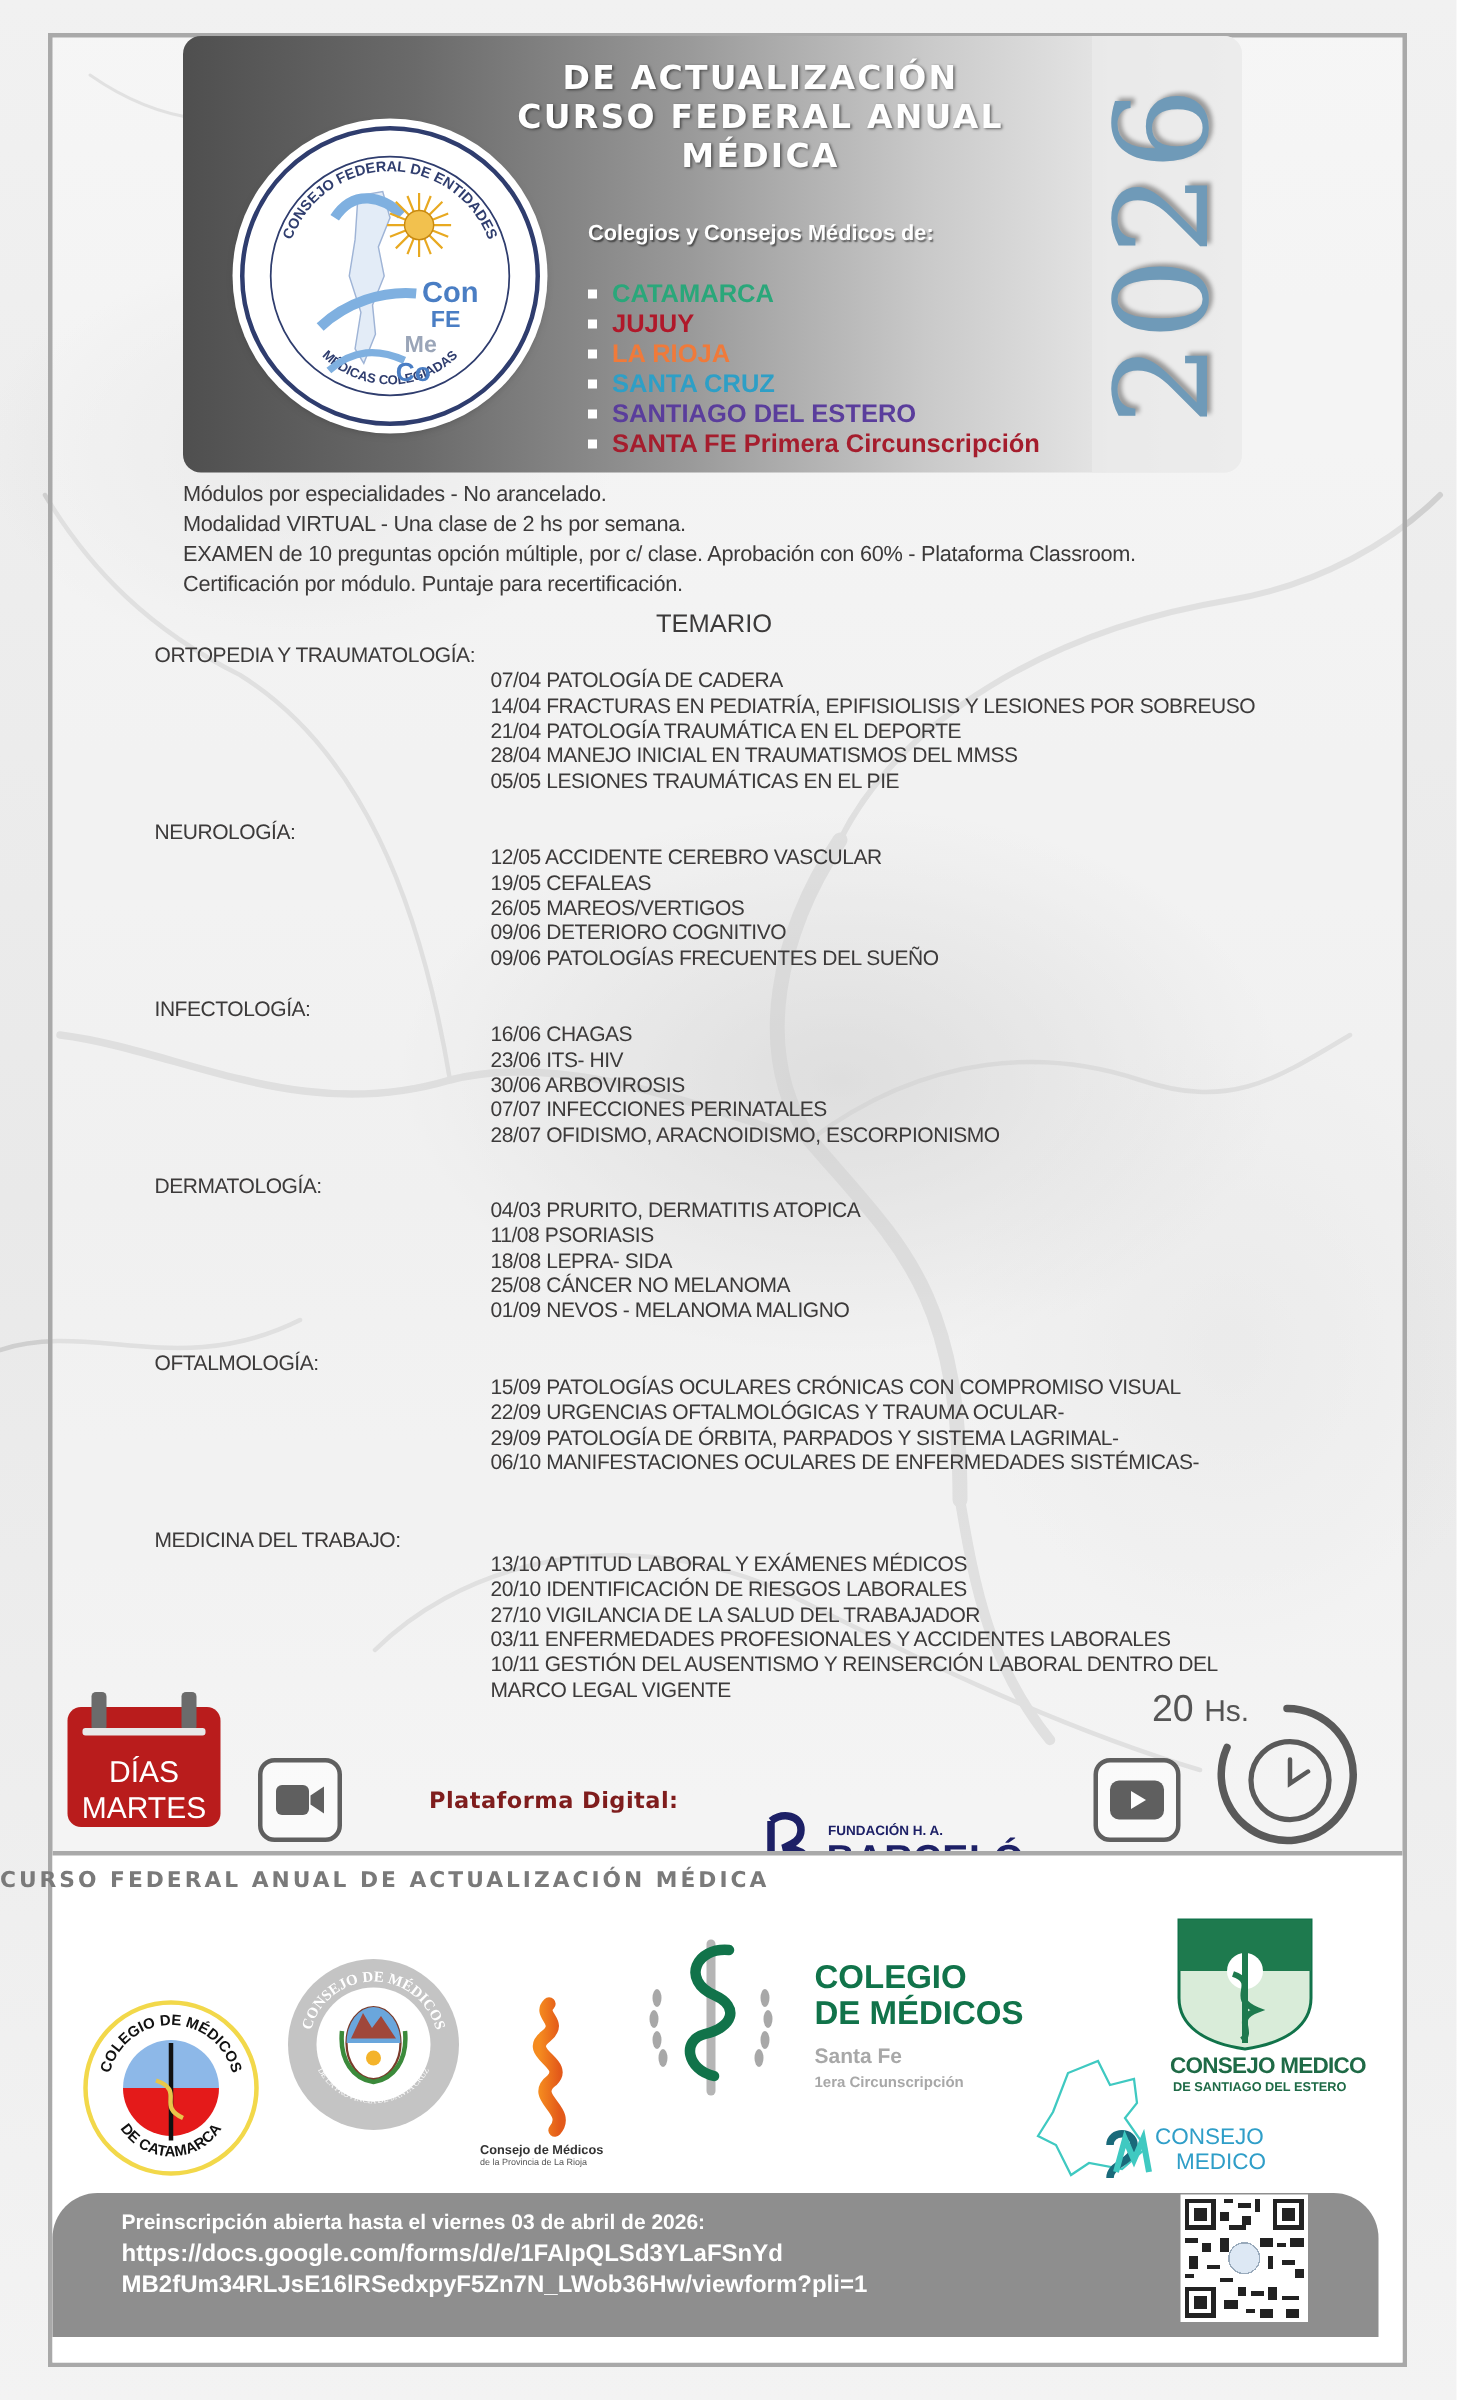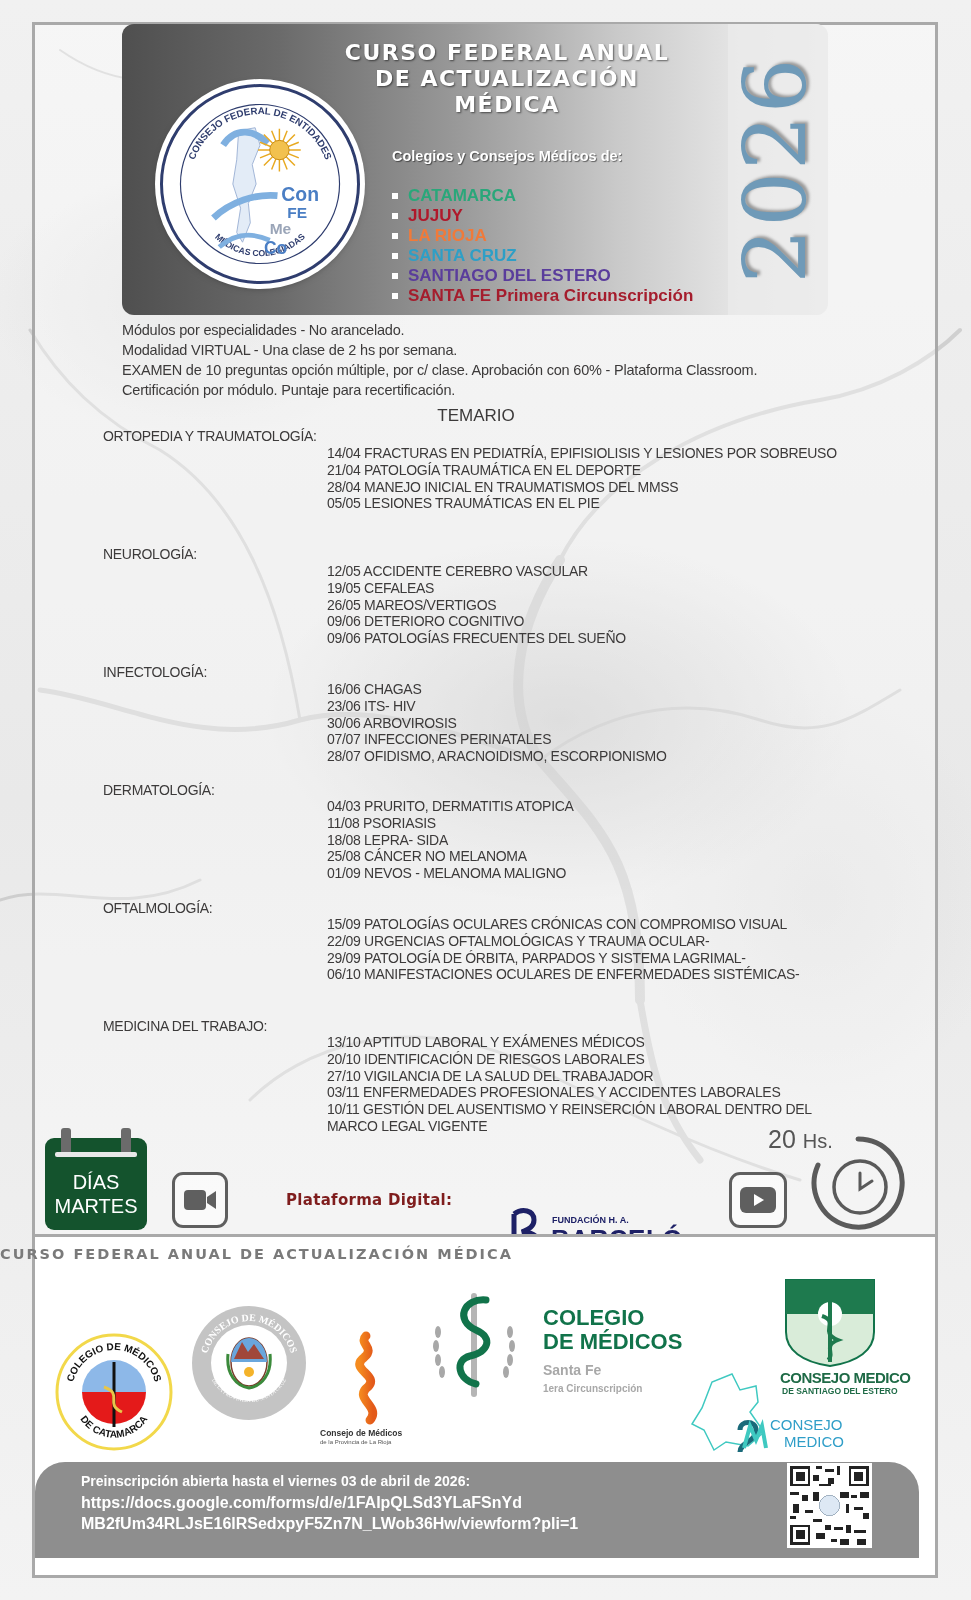--- a/index.html
+++ b/index.html
@@ -57,22 +57,22 @@
     font-family: "DejaVu Serif", serif; font-size: 86px; color: #6f9ab8; letter-spacing: 2px;
     text-shadow: 2px 3px 3px rgba(0,0,0,0.35);
   }
   
   .info { position: absolute; left: 122px; top: 320px; color: #3c3a3a; font-size: 14.5px; line-height: 20px; letter-spacing: -0.2px; }
   .temario-title { position: absolute; left: 0; width: 952px; top: 406px; text-align: center; font-size: 17px; color: #3c3a3a; }
   .module-name { position: absolute; left: 103px; font-size: 14px; color: #3c3a3a; letter-spacing: -0.3px; }
   .topics { position: absolute; left: 327px; font-size: 14px; line-height: 16.8px; color: #3c3a3a; letter-spacing: -0.3px; list-style: none; }
   
   .cal-icon {
-    position: absolute; left: 45px; top: 1138px; width: 102px; height: 92px;
-    background: #14532d; border-radius: 9px;
+    position: absolute; left: 45px; top: 1138px; width: 102px; height: 80px;
+    background: #b91c1c; border-radius: 9px;
   }
   .cal-icon .ring { position: absolute; top: -10px; width: 10px; height: 26px; background: #6b6b6b; border-radius: 3px; }
   .cal-icon .bar { position: absolute; left: 10px; right: 10px; top: 14px; height: 5px; background: #e8e8e8; border-radius: 2px; }
   .cal-text { position: absolute; left: 0; width: 102px; top: 32px; color: #fff; text-align: center; font-size: 20px; line-height: 24px; }
   .video-btn {
     position: absolute; left: 172px; top: 1172px; width: 56px; height: 56px;
     border: 3px solid #5f5f5f; border-radius: 11px; background: rgba(255,255,255,0.5);
   }
   .plataforma-label {
     position: absolute; left: 286px; top: 1191px; font-family: "DejaVu Sans", sans-serif; font-weight: 900;
@@ -122,22 +122,22 @@
     <path d="M250 1100 C300 1050, 400 1010, 520 1060 C600 1100, 700 1150, 800 1180" stroke-width="3"></path>
     <path d="M60 50 C160 120, 220 40, 320 90" stroke-width="2"></path>
     <path d="M0 900 C60 880, 120 920, 200 880" stroke-width="3"></path>
   </g>
 </svg>
 
 <div class="frame"></div>
 
 <div class="banner">
   <div class="banner-title">
+    <div>DE ACTUALIZACIÓN</div>
     <div>CURSO FEDERAL ANUAL</div>
-    <div>DE ACTUALIZACIÓN</div>
     <div>MÉDICA</div>
   </div>
 
   <div class="logo">
     <svg viewBox="0 0 200 200">
       <defs>
         <path id="arcTop" d="M28 100 A72 72 0 0 1 172 100"></path>
         <path id="arcBot" d="M42 140 A66 66 0 0 0 158 140"></path>
       </defs>
       <circle cx="100" cy="100" r="82" fill="none" stroke="#2f3d6e" stroke-width="1.2"></circle>
@@ -208,20 +208,21 @@
   <div>Módulos por especialidades - No arancelado.</div>
   <div>Modalidad VIRTUAL - Una clase de 2 hs por semana.</div>
   <div>EXAMEN de 10 preguntas opción múltiple, por c/ clase. Aprobación con 60% - Plataforma Classroom.</div>
   <div>Certificación por módulo. Puntaje para recertificación.</div>
 </div>
 
 <div class="temario-title">TEMARIO</div>
 
 <div class="module-name" style="top:428px">ORTOPEDIA Y TRAUMATOLOGÍA:</div>
 <ul class="topics" style="top:445px">
+  <li>07/04 PATOLOGÍA DE CADERA</li>
   <li>14/04 FRACTURAS EN PEDIATRÍA, EPIFISIOLISIS Y LESIONES POR SOBREUSO</li>
   <li>21/04 PATOLOGÍA TRAUMÁTICA EN EL DEPORTE</li>
   <li>28/04 MANEJO INICIAL EN TRAUMATISMOS DEL MMSS</li>
   <li>05/05 LESIONES TRAUMÁTICAS EN EL PIE</li>
 </ul>
 
 <div class="module-name" style="top:546px">NEUROLOGÍA:</div>
 <ul class="topics" style="top:563px">
   <li>12/05 ACCIDENTE CEREBRO VASCULAR</li>
   <li>19/05 CEFALEAS</li>

